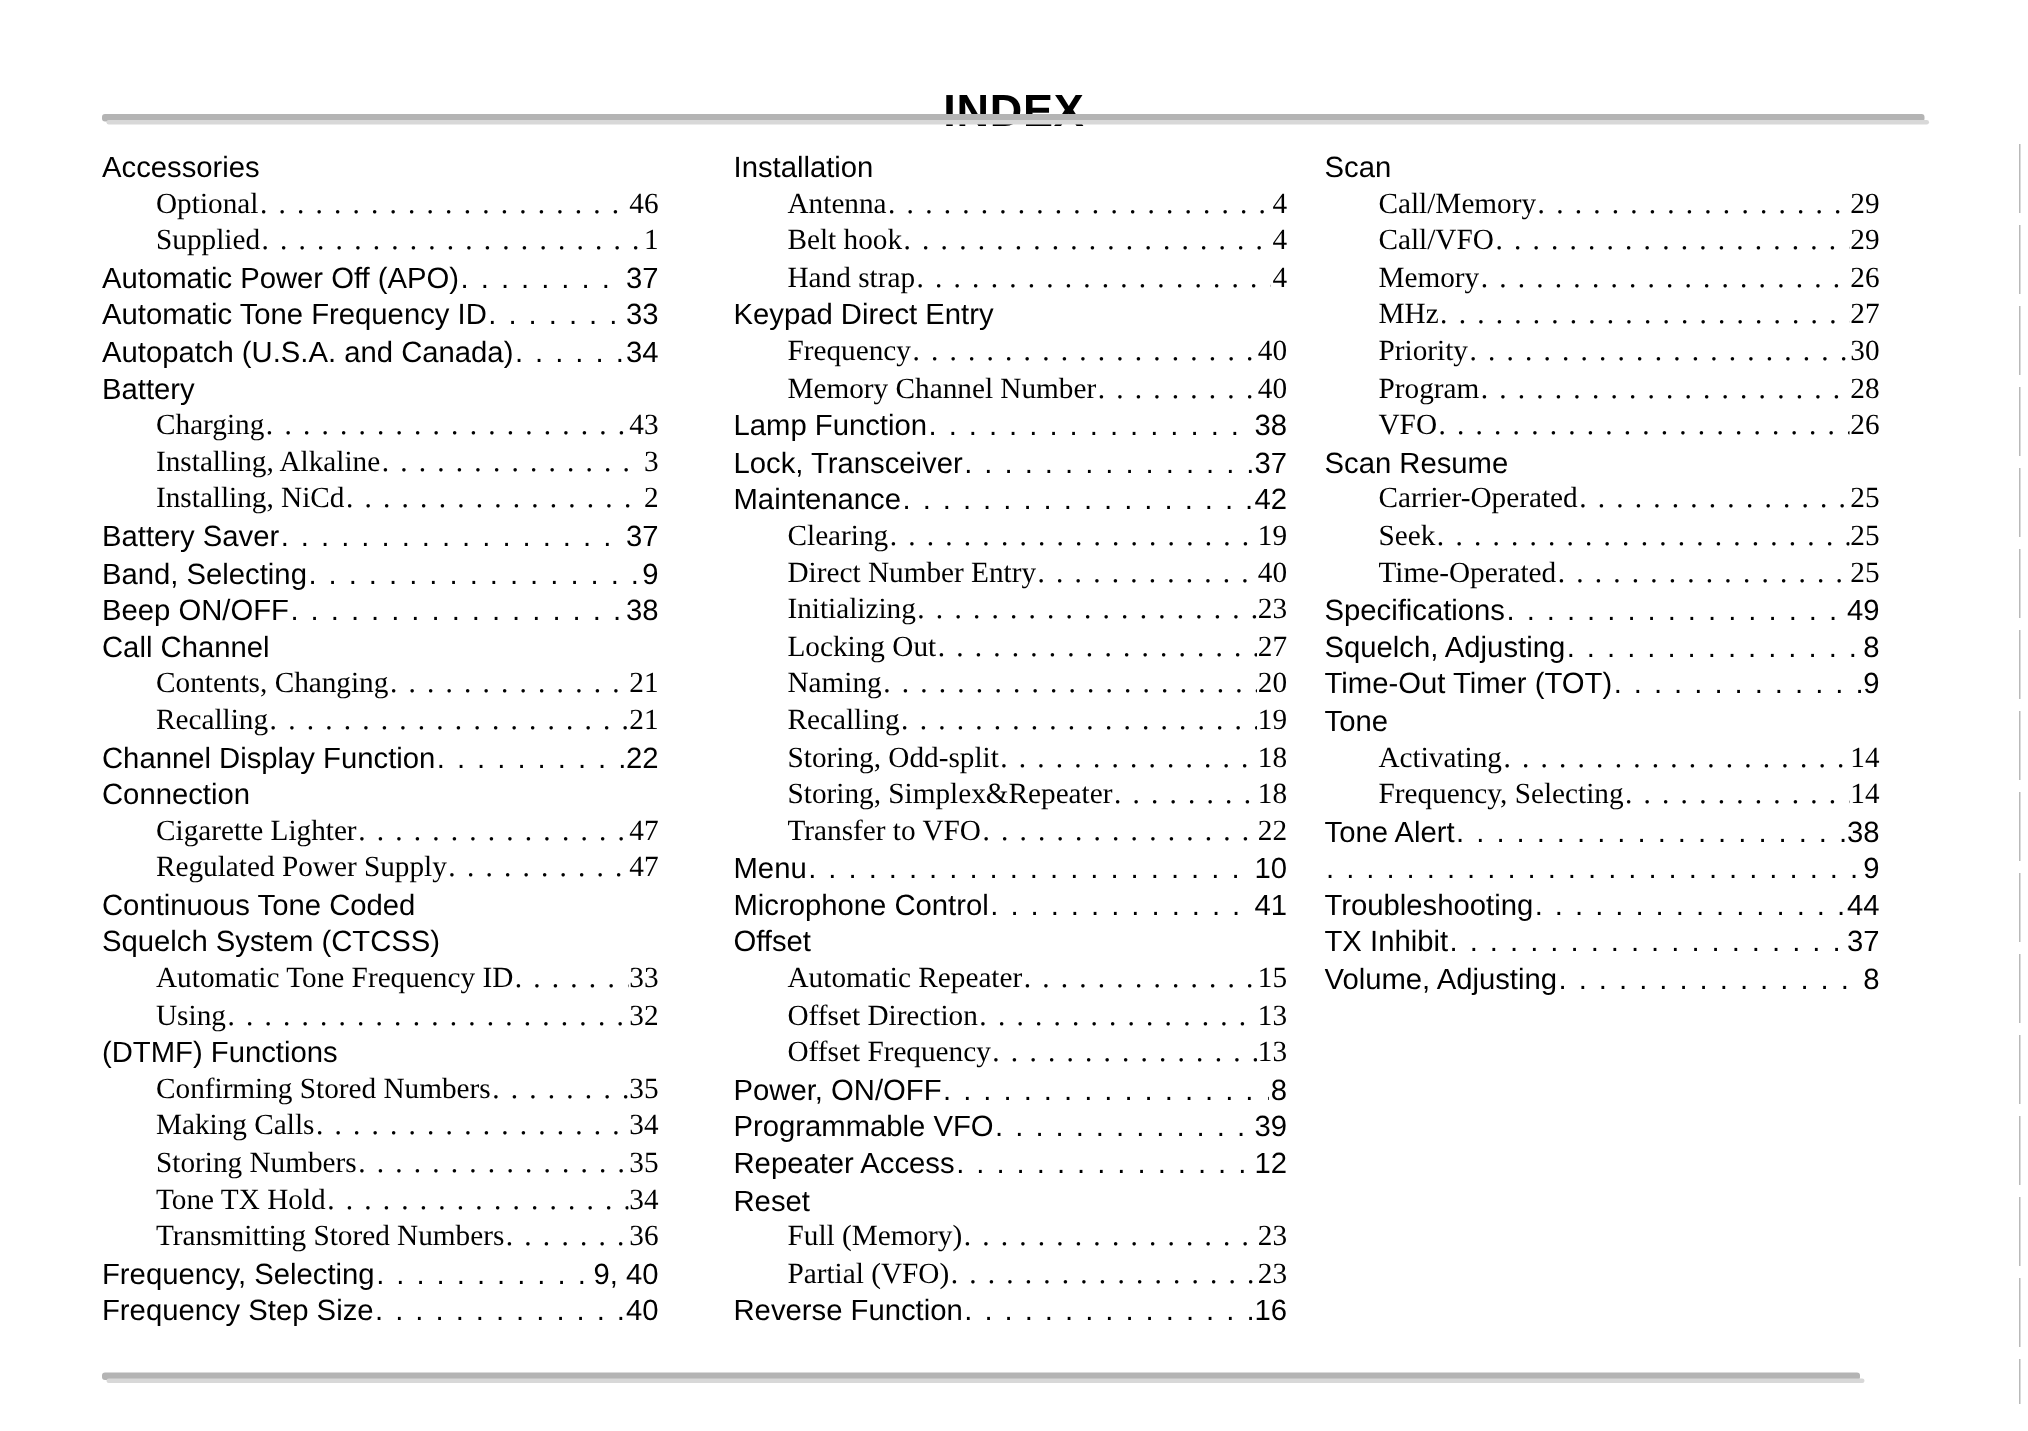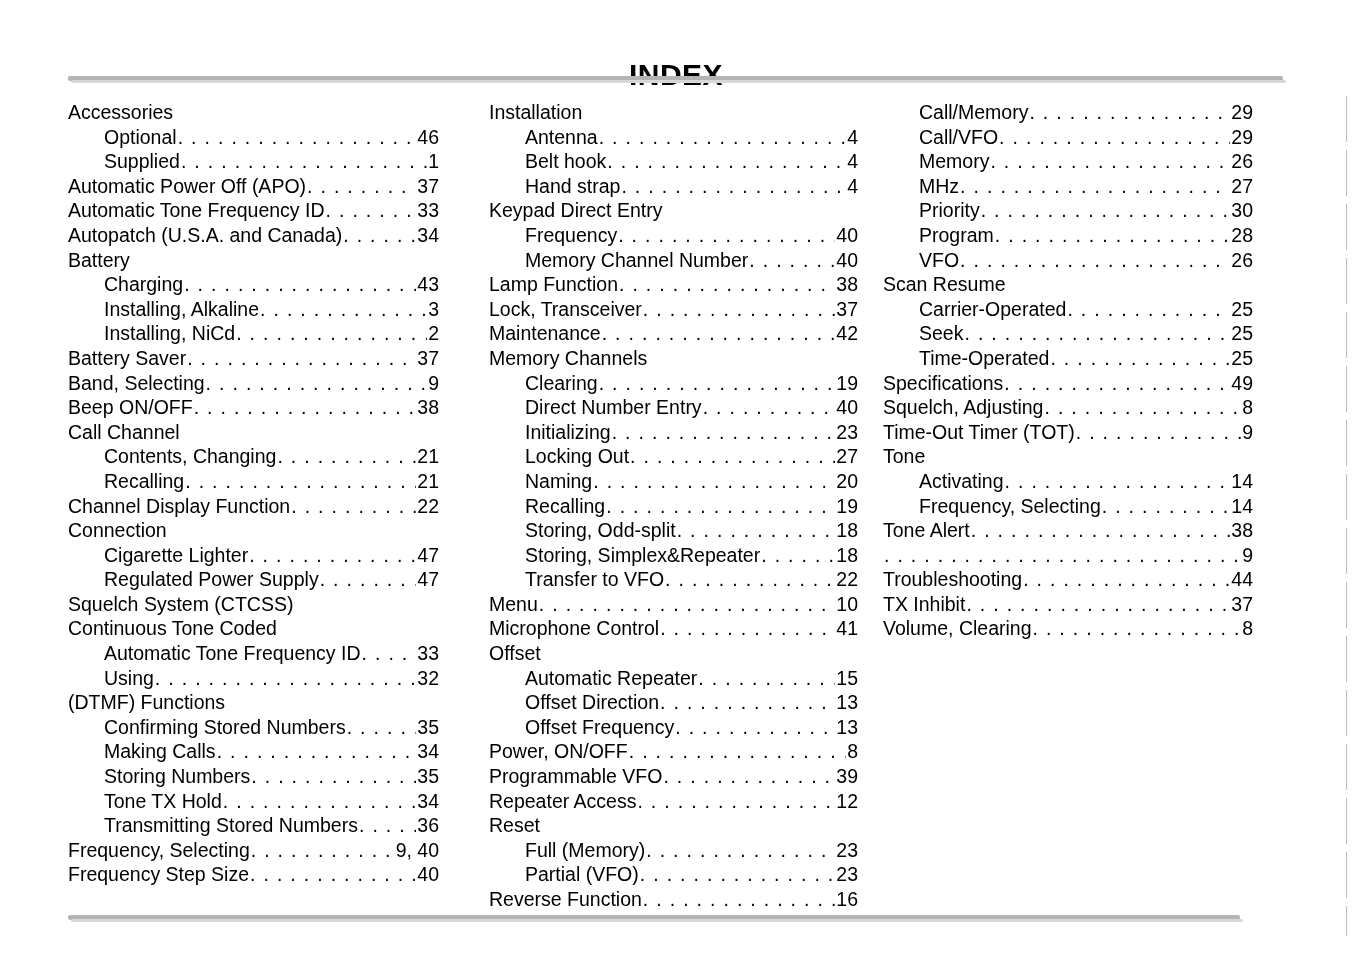--- a/index.html
+++ b/index.html
@@ -95,20 +95,21 @@
   .entry {
     display: flex;
     align-items: baseline;
     font-size: 19.5px;
     line-height: 24.6px;
     white-space: nowrap;
     overflow: hidden;
   }
   .entry.sub {
     padding-left: 36px;
+    font-family: Liberation Serif, serif;
   }
   .entry .label {
     flex: 0 0 auto;
   }
   .entry .leader {
     flex: 1 1 auto;
     overflow: hidden;
     white-space: nowrap;
     margin: 0 1px;
     color: #000;
@@ -219,24 +220,24 @@
           <span class="label">Cigarette Lighter</span>
           <span class="leader">. . . . . . . . . . . . . . . . . . . . . . . . . . . . . . . . . . . . . . . . . . . . . . . . . . . . . . . . . . . . . . . . . . . . . . . . . . . . . . . .</span>
           <span class="page-no">47</span>
         </div>
         <div class="entry sub">
           <span class="label">Regulated Power Supply</span>
           <span class="leader">. . . . . . . . . . . . . . . . . . . . . . . . . . . . . . . . . . . . . . . . . . . . . . . . . . . . . . . . . . . . . . . . . . . . . . . . . . . . . . . .</span>
           <span class="page-no">47</span>
         </div>
         <div class="entry heading">
+          <span class="label">Continuous Tone Coded</span>
+        </div>
+        <div class="entry heading">
           <span class="label">Squelch System (CTCSS)</span>
-        </div>
-        <div class="entry heading">
-          <span class="label">Continuous Tone Coded</span>
         </div>
         <div class="entry sub">
           <span class="label">Automatic Tone Frequency ID</span>
           <span class="leader">. . . . . . . . . . . . . . . . . . . . . . . . . . . . . . . . . . . . . . . . . . . . . . . . . . . . . . . . . . . . . . . . . . . . . . . . . . . . . . . .</span>
           <span class="page-no">33</span>
         </div>
         <div class="entry sub">
           <span class="label">Using</span>
           <span class="leader">. . . . . . . . . . . . . . . . . . . . . . . . . . . . . . . . . . . . . . . . . . . . . . . . . . . . . . . . . . . . . . . . . . . . . . . . . . . . . . . .</span>
           <span class="page-no">32</span>
@@ -320,23 +321,20 @@
         <div class="entry">
           <span class="label">Lock, Transceiver</span>
           <span class="leader">. . . . . . . . . . . . . . . . . . . . . . . . . . . . . . . . . . . . . . . . . . . . . . . . . . . . . . . . . . . . . . . . . . . . . . . . . . . . . . . .</span>
           <span class="page-no">37</span>
         </div>
         <div class="entry">
           <span class="label">Maintenance</span>
           <span class="leader">. . . . . . . . . . . . . . . . . . . . . . . . . . . . . . . . . . . . . . . . . . . . . . . . . . . . . . . . . . . . . . . . . . . . . . . . . . . . . . . .</span>
           <span class="page-no">42</span>
         </div>
-        <div class="entry heading">
-          <span class="label">Memory Channels</span>
-        </div>
         <div class="entry sub">
           <span class="label">Clearing</span>
           <span class="leader">. . . . . . . . . . . . . . . . . . . . . . . . . . . . . . . . . . . . . . . . . . . . . . . . . . . . . . . . . . . . . . . . . . . . . . . . . . . . . . . .</span>
           <span class="page-no">19</span>
         </div>
         <div class="entry sub">
           <span class="label">Direct Number Entry</span>
           <span class="leader">. . . . . . . . . . . . . . . . . . . . . . . . . . . . . . . . . . . . . . . . . . . . . . . . . . . . . . . . . . . . . . . . . . . . . . . . . . . . . . . .</span>
           <span class="page-no">40</span>
         </div>
@@ -431,20 +429,23 @@
           <span class="leader">. . . . . . . . . . . . . . . . . . . . . . . . . . . . . . . . . . . . . . . . . . . . . . . . . . . . . . . . . . . . . . . . . . . . . . . . . . . . . . . .</span>
           <span class="page-no">23</span>
         </div>
         <div class="entry">
           <span class="label">Reverse Function</span>
           <span class="leader">. . . . . . . . . . . . . . . . . . . . . . . . . . . . . . . . . . . . . . . . . . . . . . . . . . . . . . . . . . . . . . . . . . . . . . . . . . . . . . . .</span>
           <span class="page-no">16</span>
         </div>
       </div>
     <div class="col col-3">
+        <div class="entry heading">
+          <span class="label">Scan</span>
+        </div>
         <div class="entry sub">
           <span class="label">Call/Memory</span>
           <span class="leader">. . . . . . . . . . . . . . . . . . . . . . . . . . . . . . . . . . . . . . . . . . . . . . . . . . . . . . . . . . . . . . . . . . . . . . . . . . . . . . . .</span>
           <span class="page-no">29</span>
         </div>
         <div class="entry sub">
           <span class="label">Call/VFO</span>
           <span class="leader">. . . . . . . . . . . . . . . . . . . . . . . . . . . . . . . . . . . . . . . . . . . . . . . . . . . . . . . . . . . . . . . . . . . . . . . . . . . . . . . .</span>
           <span class="page-no">29</span>
         </div>
@@ -532,21 +533,21 @@
           <span class="label">Troubleshooting</span>
           <span class="leader">. . . . . . . . . . . . . . . . . . . . . . . . . . . . . . . . . . . . . . . . . . . . . . . . . . . . . . . . . . . . . . . . . . . . . . . . . . . . . . . .</span>
           <span class="page-no">44</span>
         </div>
         <div class="entry">
           <span class="label">TX Inhibit</span>
           <span class="leader">. . . . . . . . . . . . . . . . . . . . . . . . . . . . . . . . . . . . . . . . . . . . . . . . . . . . . . . . . . . . . . . . . . . . . . . . . . . . . . . .</span>
           <span class="page-no">37</span>
         </div>
         <div class="entry">
-          <span class="label">Volume, Clearing</span>
+          <span class="label">Volume, Adjusting</span>
           <span class="leader">. . . . . . . . . . . . . . . . . . . . . . . . . . . . . . . . . . . . . . . . . . . . . . . . . . . . . . . . . . . . . . . . . . . . . . . . . . . . . . . .</span>
           <span class="page-no">8</span>
         </div>
       </div>
   </div>
 
   <div class="rule rule-bottom"></div>
 
   <div class="margin-guide"></div>
 </div>

